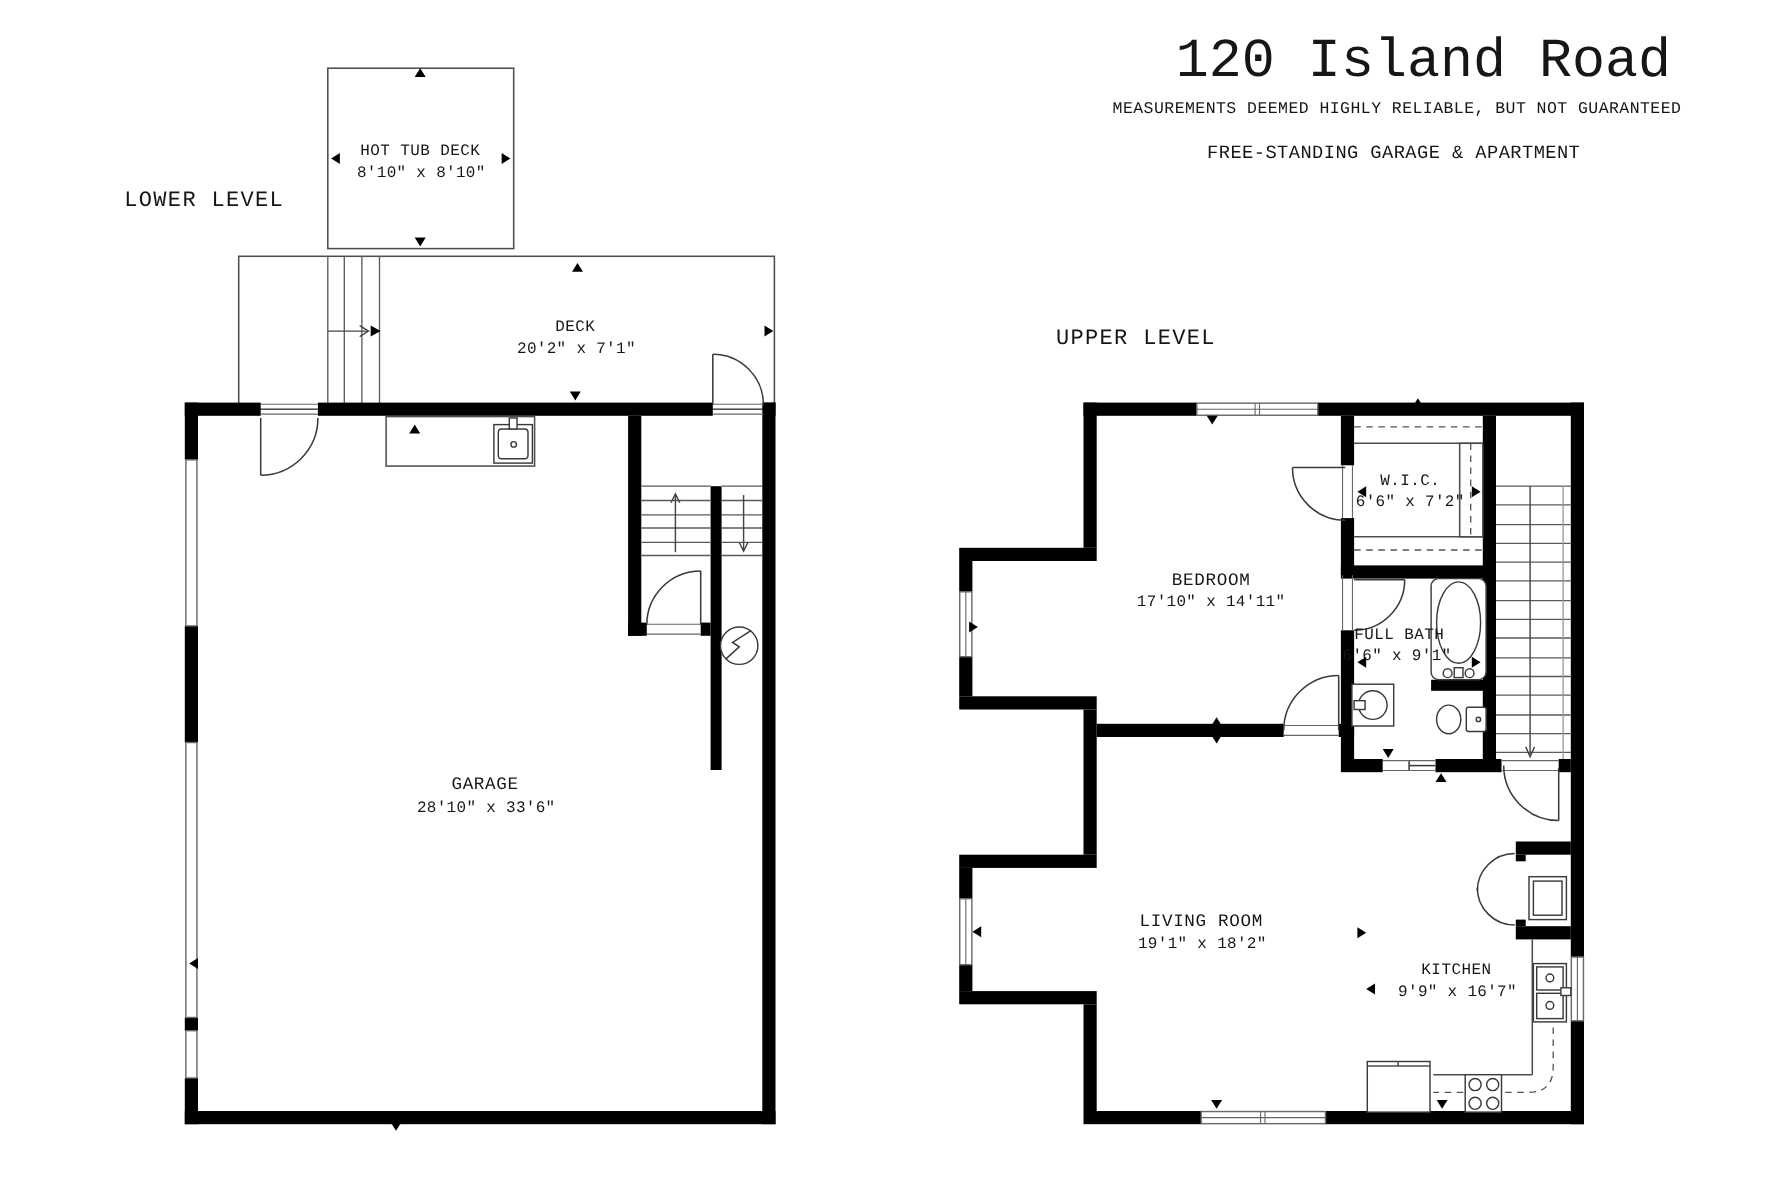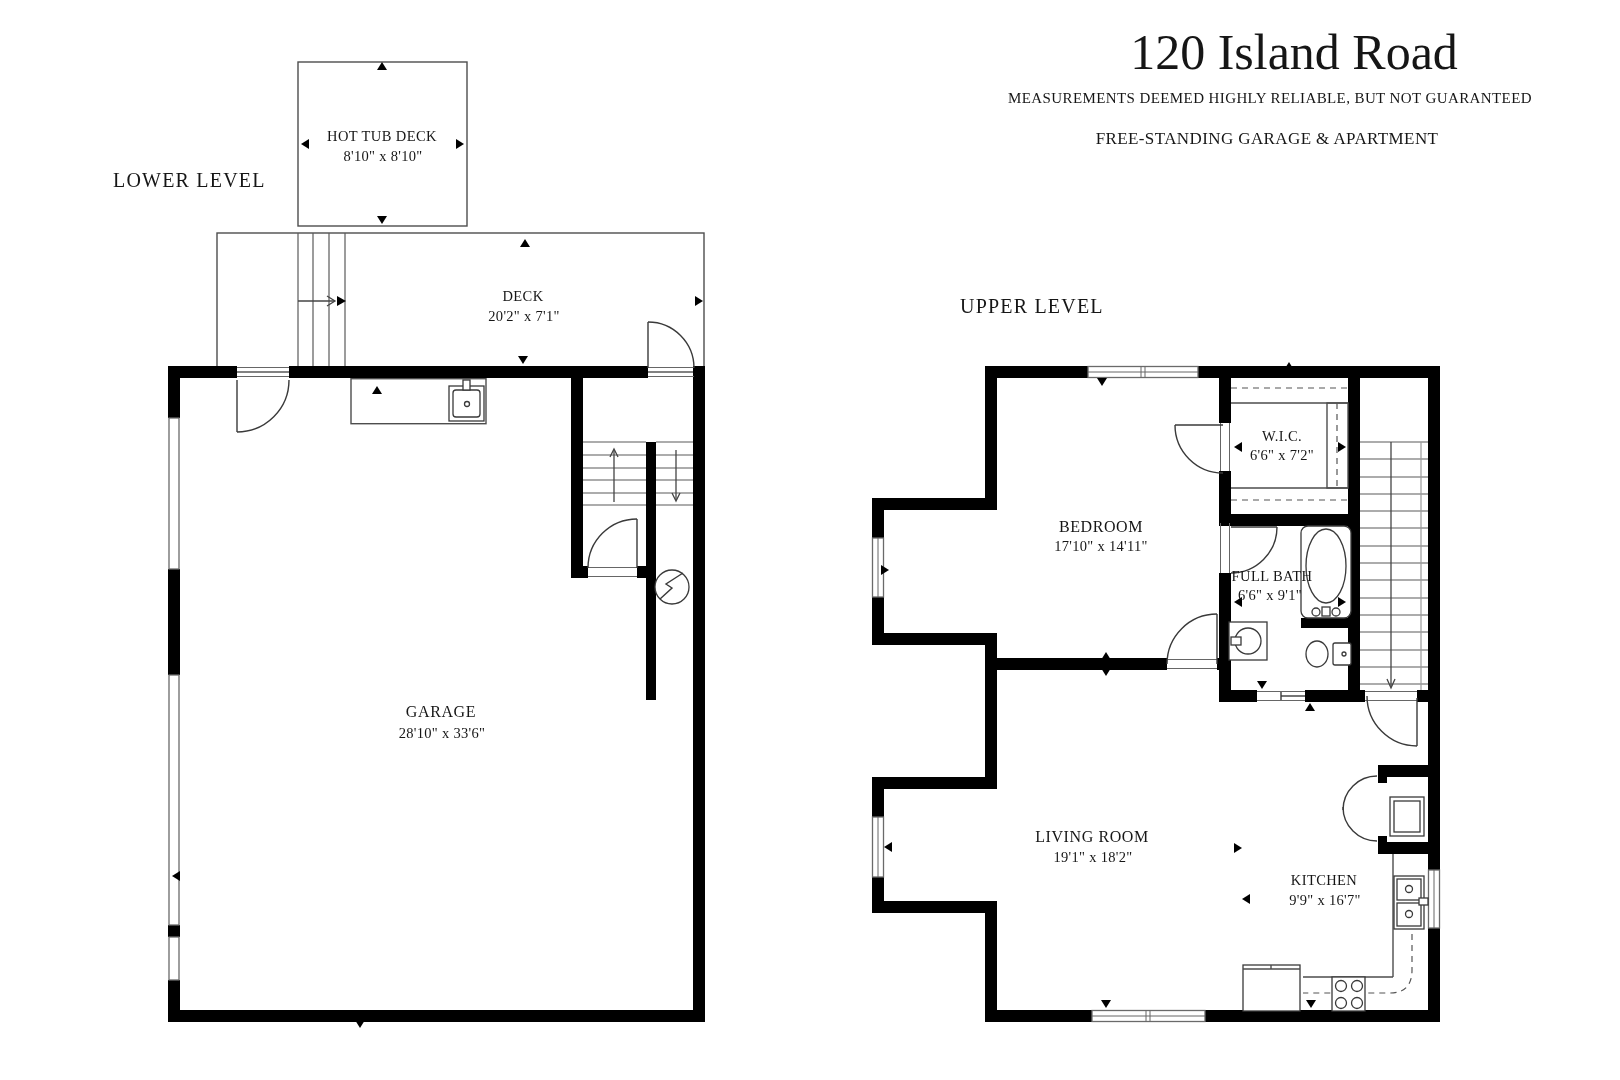--- a/index.html
+++ b/index.html
@@ -1,17 +1,17 @@
 <!DOCTYPE html>
 <html><head>
 <meta charset="utf-8">
 <style>
   html,body{margin:0;padding:0;background:#fff;}
   #stage{position:relative;width:1620px;height:1080px;background:#ffffff;overflow:hidden;
-         font-family:Liberation Serif, serif;}
+         font-family:Liberation Mono, monospace;}
   svg{position:absolute;left:0;top:0;}
   
   .wall{fill:#000;stroke:none;}
   .thin{fill:none;stroke:#4d4d4d;stroke-width:1.4;}
   .thinf{fill:#ffffff;stroke:#4d4d4d;stroke-width:1.4;}
   .fix{fill:#ffffff;stroke:#3a3a3a;stroke-width:1.3;}
   .tread{stroke:#5a5a5a;stroke-width:1.2;}
   .rail{stroke:#9a9a9a;stroke-width:1.2;}
   .jamb{stroke:#666;stroke-width:1;}
   .door{fill:none;stroke:#3a3a3a;stroke-width:1.4;}

